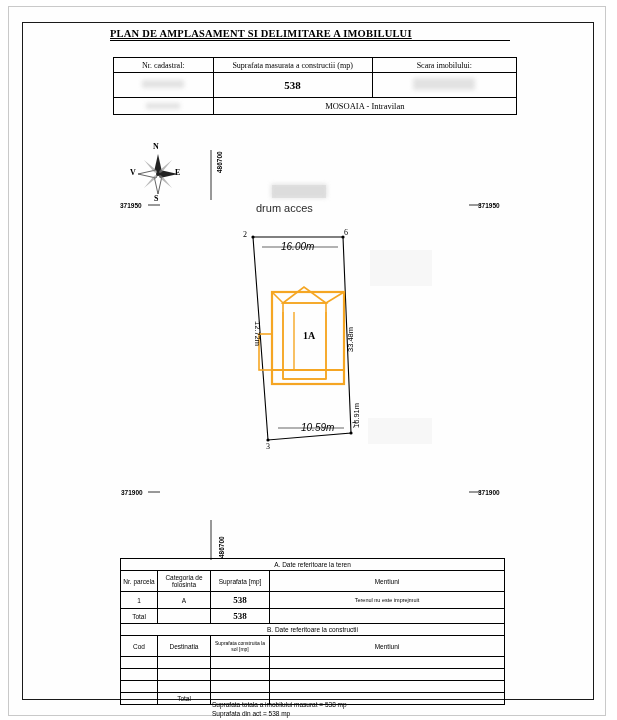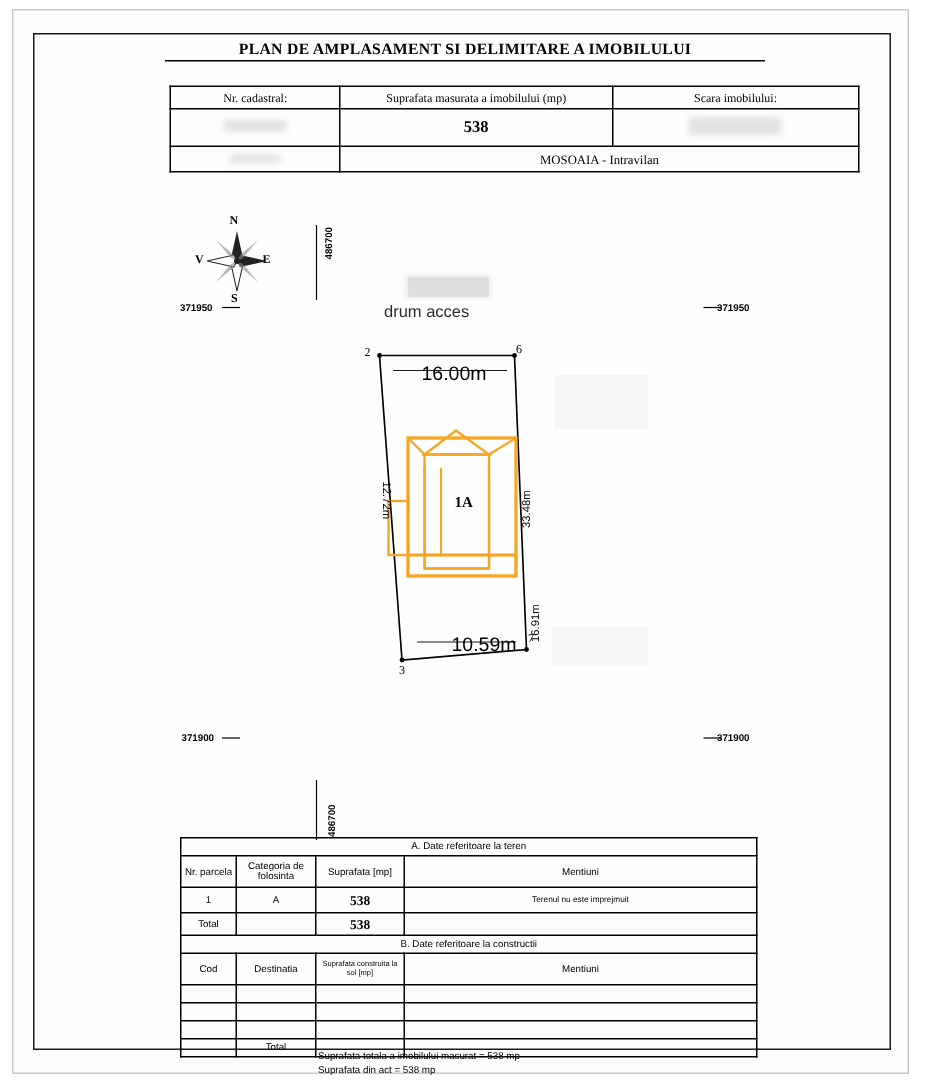--- a/index.html
+++ b/index.html
@@ -35,41 +35,42 @@
     width: 572px; height: 678px;
     border: 1px solid #1a1a1a;
     box-sizing: border-box;
   }
 
   
   .title-wrap {
     position: absolute;
     left: 110px; top: 28px;
     width: 400px;
-    text-align: center;
+    text-align: left;
+    text-decoration: underline;
   }
   .title-main {
     font-size: 10.5px;
     font-weight: bold;
     letter-spacing: .2px;
     border-bottom: 1px solid #000;
     padding-bottom: 1px;
     display: block;
   }
   .title-scale {
     font-size: 8px;
     margin-top: 2px;
     display: block;
   }
 
   
   .hdr-table {
     position: absolute;
     left: 113px; top: 57px;
-    width: 460px;
+    width: 404px;
     border-collapse: collapse;
     font-size: 8px;
   }
   .hdr-table td {
     border: 1px solid #000;
     text-align: center;
     vertical-align: middle;
     padding: 1px 2px;
   }
   .hdr-label { height: 12px; font-size: 8px; }
@@ -131,22 +132,23 @@
     left: 271px; top: 184px;
     width: 56px; height: 16px;
   }
   .pt-label {
     position: absolute;
     font-size: 8px;
     font-family: "Liberation Serif", serif;
   }
   .dim-label {
     position: absolute;
-    font-size: 13px;
-    font-family: "Liberation Sans", sans-serif;
+    font-size: 10px;
+    font-family: "Liberation Sans", sans-serif;
+    font-style: italic;
   }
   .dim-rot-r {
     position: absolute;
     font-size: 7.5px;
     font-family: "Liberation Sans", sans-serif;
     transform: rotate(-90deg);
     transform-origin: left top;
     white-space: nowrap;
   }
   .dim-rot-l {
@@ -207,21 +209,21 @@
   <div class="doc-border"></div>
 
   <div class="title-wrap">
     <span class="title-main">PLAN DE AMPLASAMENT SI DELIMITARE A IMOBILULUI</span>
   </div>
 
   <table class="hdr-table">
     <tbody>
         <tr>
       <td class="hdr-label" style="width:95px">Nr. cadastral:</td>
-      <td class="hdr-label" style="width:155px">Suprafata masurata a imobilului (mp)</td>
+      <td class="hdr-label" style="width:155px">Suprafata masurata a constructii (mp)</td>
       <td class="hdr-label" style="width:140px">Scara imobilului:</td>
     </tr>
     <tr>
       <td class="hdr-val">
         <span class="blur" style="width:42px;height:8px"></span>
       </td>
       <td class="hdr-val big-num">538</td>
       <td class="hdr-val">
         <span class="blur" style="width:62px;height:12px"></span>
       </td>

